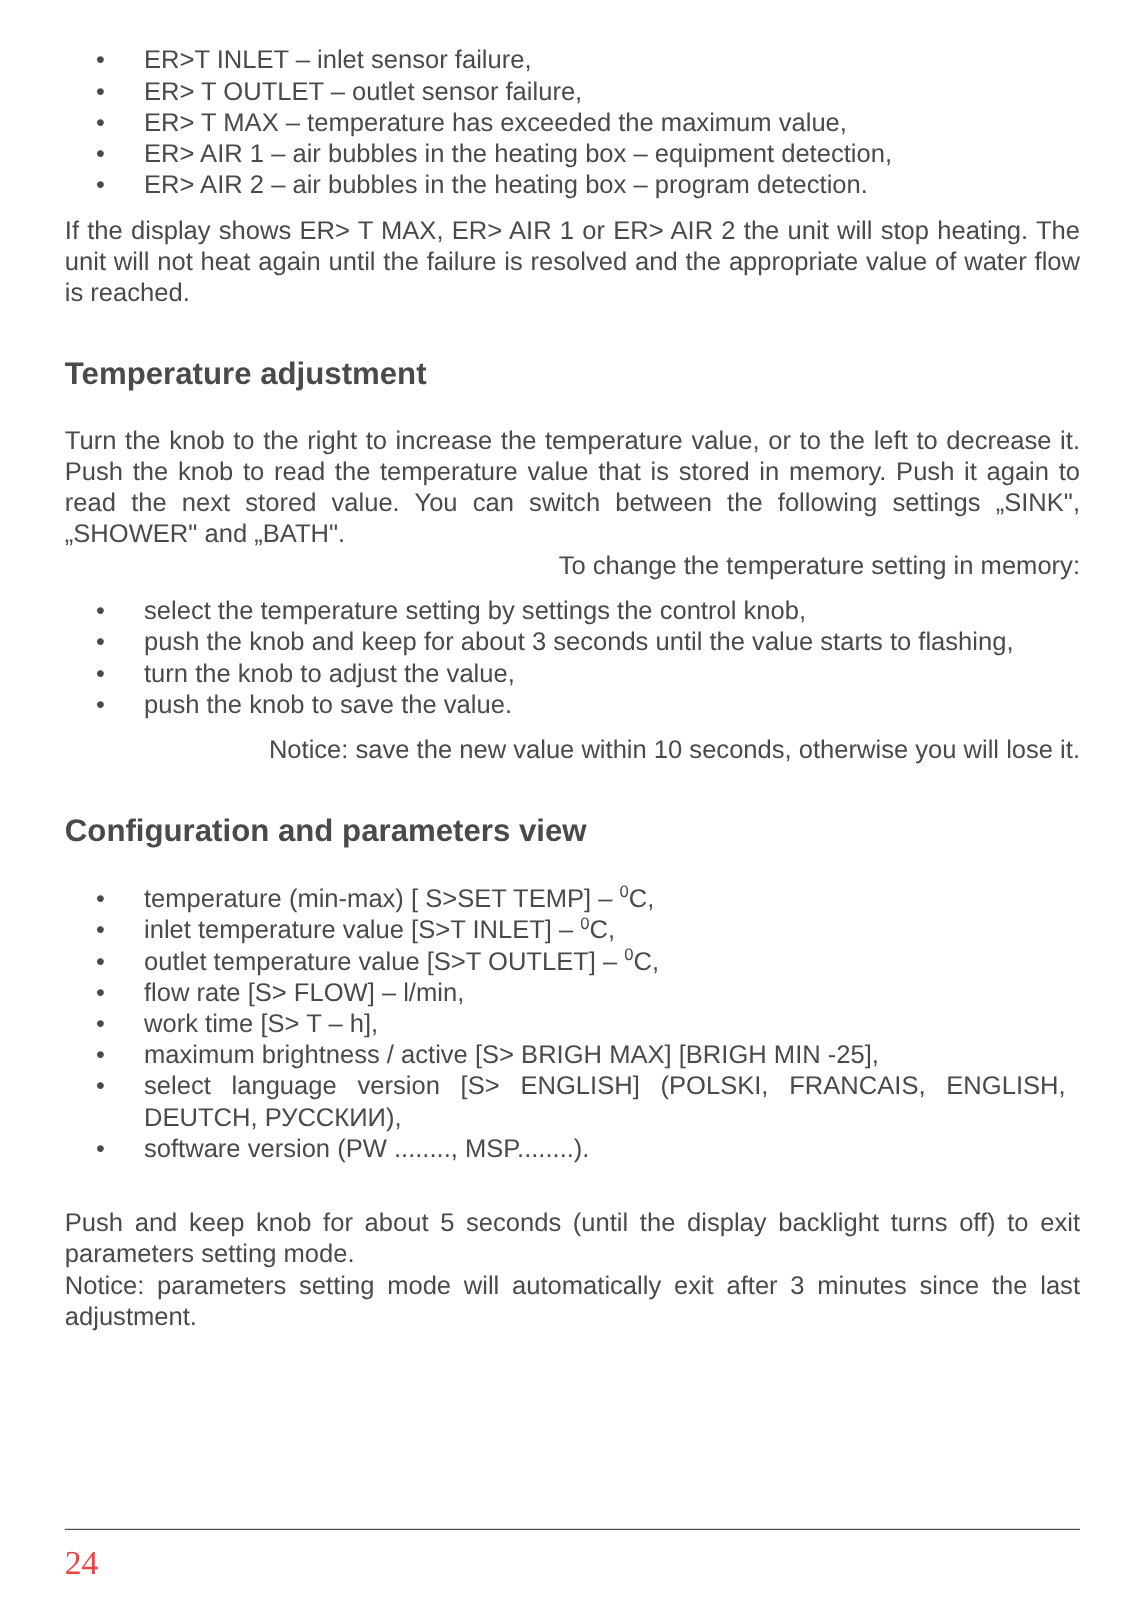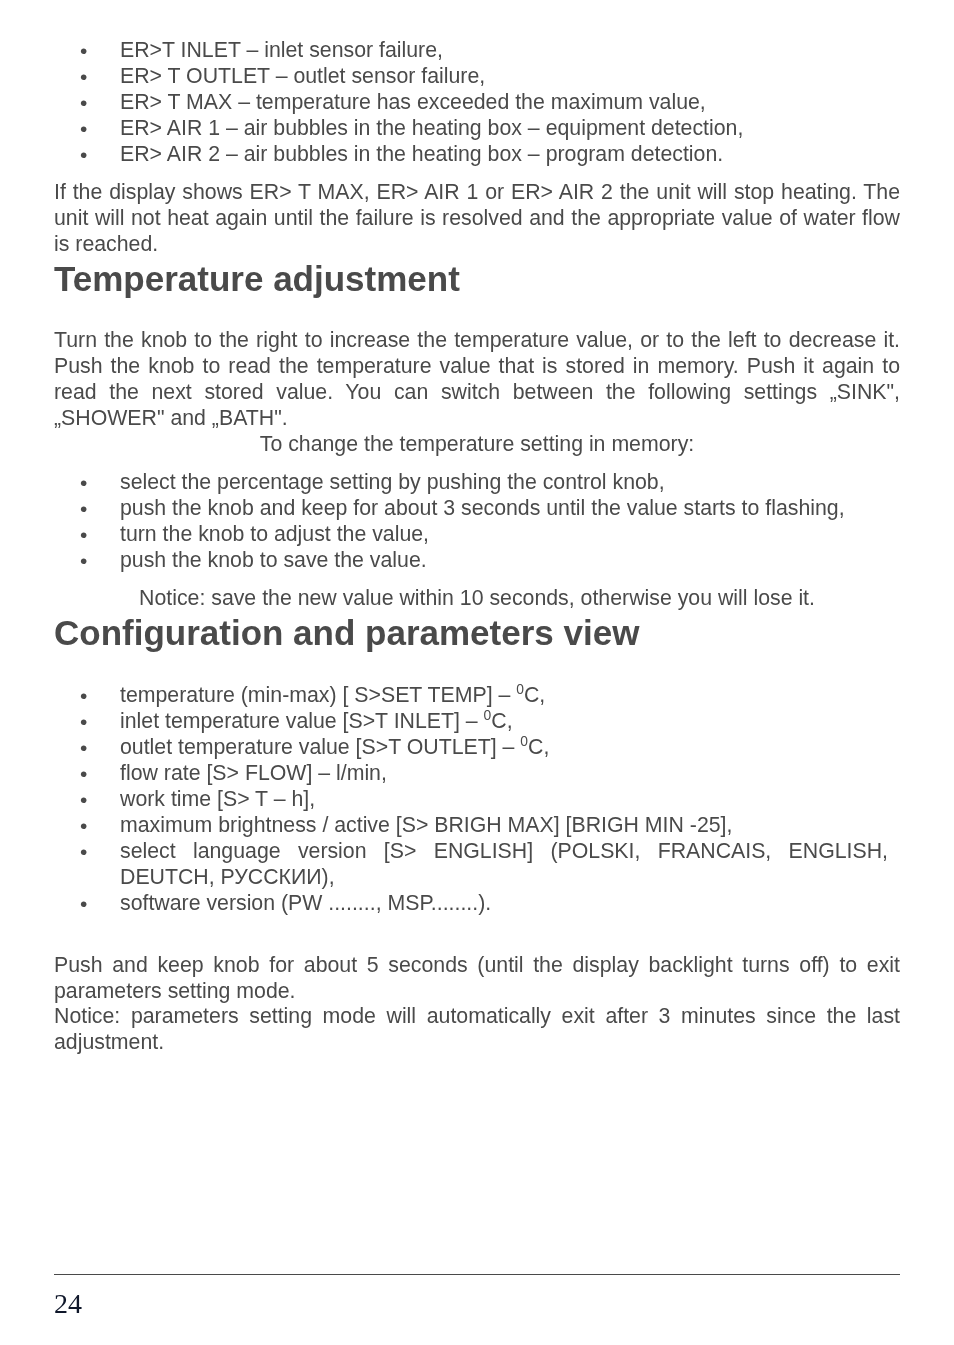--- a/index.html
+++ b/index.html
@@ -21,62 +21,63 @@
   }
   li.bullet::before {
     content: "•";
     position: absolute;
     left: 14px;
     top: 0;
     font-size: 21px;
   }
   li.bullet.just { text-align: justify; }
   p.just { text-align: justify; }
-  p.left { text-align: center; }
+  p.left { text-align: right; }
   h2 {
     font-weight: bold;
-    font-size: 35px;
+    font-size: 26px;
     color: #4a4a4a;
+    margin-top: 38px;
     margin-bottom: 28px;
   }
   .sup { font-size: 0.65em; vertical-align: super; line-height: 0; }
   .footer-rule {
     position: absolute;
     left: 54px; right: 54px;
     bottom: 70px;
     border-top: 1.5px solid #4a4a4a;
   }
   .page-num {
     position: absolute;
     left: 54px;
     bottom: 24px;
     font-family: "Times New Roman", Times, serif;
     font-size: 28px;
-    color: #0f172a;
+    color: #ef4444;
   }
   .blk { margin: 12px; }
   .gap6 { height: 6px; }
 </style>
 </head>
 <body>
 
 <ul class="blk">
   <li class="bullet">ER&gt;T INLET – inlet sensor failure,</li>
   <li class="bullet">ER&gt; T OUTLET – outlet sensor failure,</li>
   <li class="bullet">ER&gt; T MAX – temperature has exceeded the maximum value,</li>
   <li class="bullet">ER&gt; AIR 1 – air bubbles in the heating box – equipment detection,</li>
   <li class="bullet">ER&gt; AIR 2 – air bubbles in the heating box – program detection.</li>
 </ul>
 <p class="just">If the display shows ER&gt; T MAX, ER&gt; AIR 1 or ER&gt; AIR 2 the unit will stop heating. The unit will not heat again until the failure is resolved and the appropriate value of water flow is reached.</p>
 
 <h2>Temperature adjustment</h2>
 <p class="just">Turn the knob to the right to increase the temperature value, or to the left to decrease it. Push the knob to read the temperature value that is stored in memory. Push it again to read the next stored value. You can switch between the following settings „SINK", „SHOWER" and „BATH".</p>
 <p class="left">To change the temperature setting in memory:</p>
 <ul class="blk">
-  <li class="bullet">select the percentage setting by pushing the control knob,</li>
+  <li class="bullet">select the temperature setting by settings the control knob,</li>
   <li class="bullet">push the knob and keep for about 3 seconds until the value starts to flashing,</li>
   <li class="bullet">turn the knob to adjust the value,</li>
   <li class="bullet">push the knob to save the value.</li>
 </ul>
 <p class="left">Notice: save the new value within 10 seconds, otherwise you will lose it.</p>
 
 <h2>Configuration and parameters view</h2>
 <ul class="blk" id="config-list">
     <li class="bullet">temperature (min-max) [ S&gt;SET TEMP] – <span class="sup">0</span>C,</li>
     <li class="bullet">inlet temperature value [S&gt;T INLET] – <span class="sup">0</span>C,</li>

